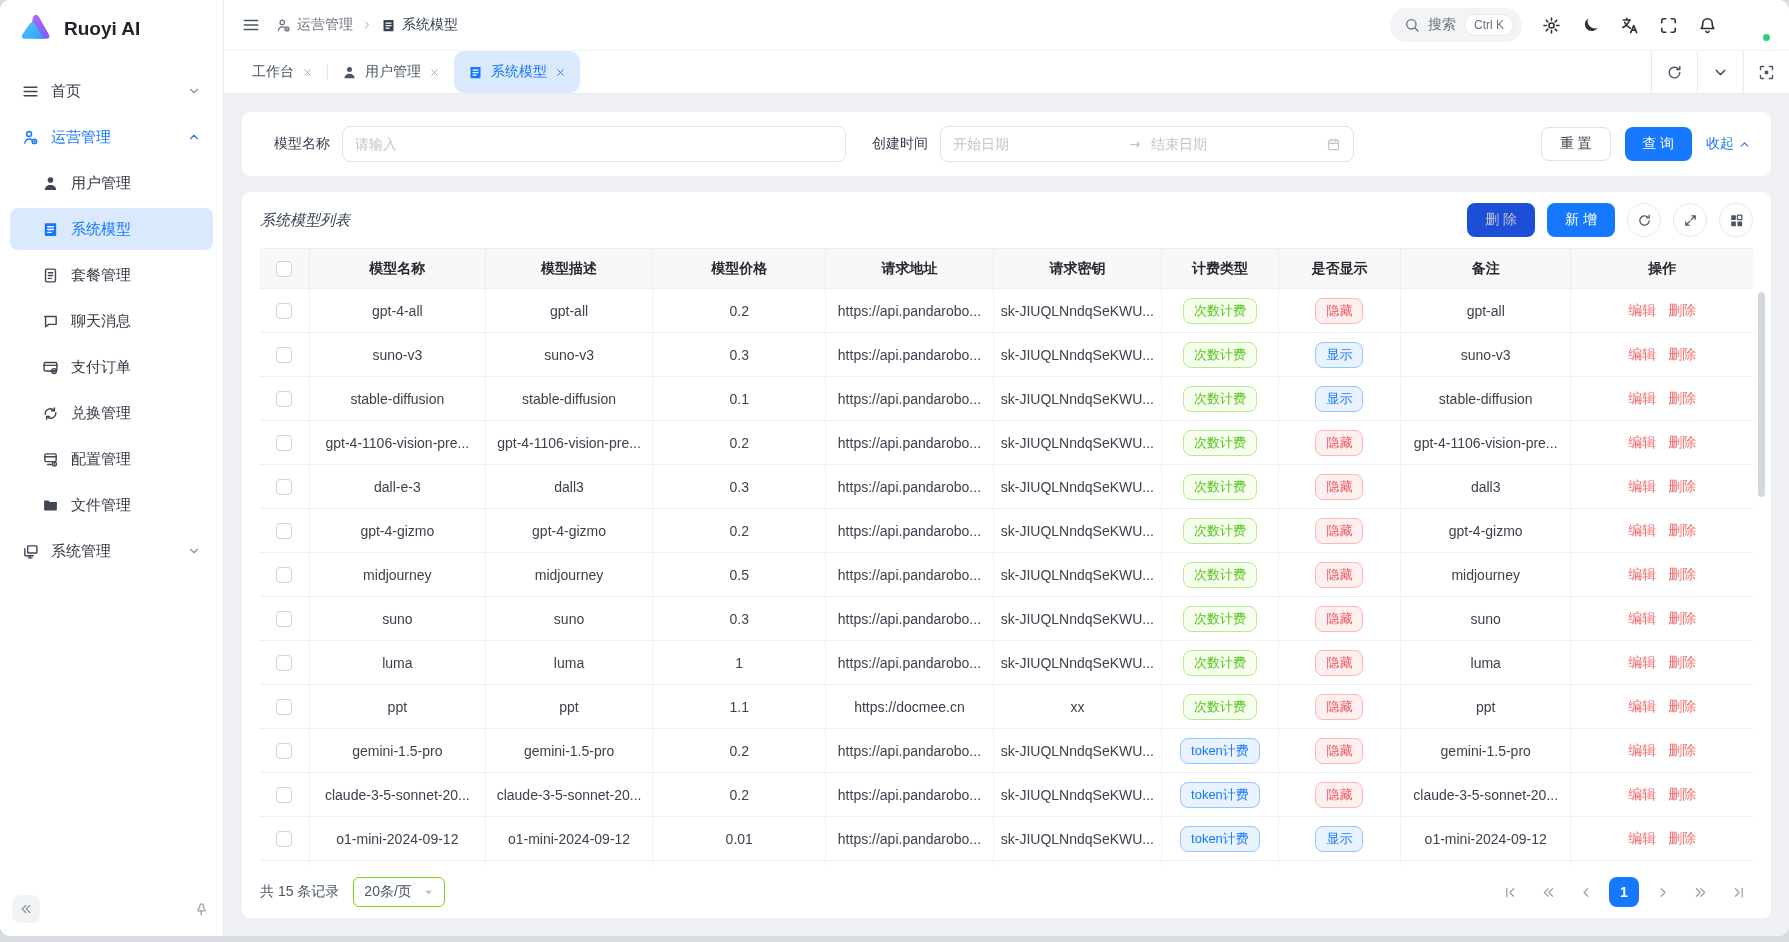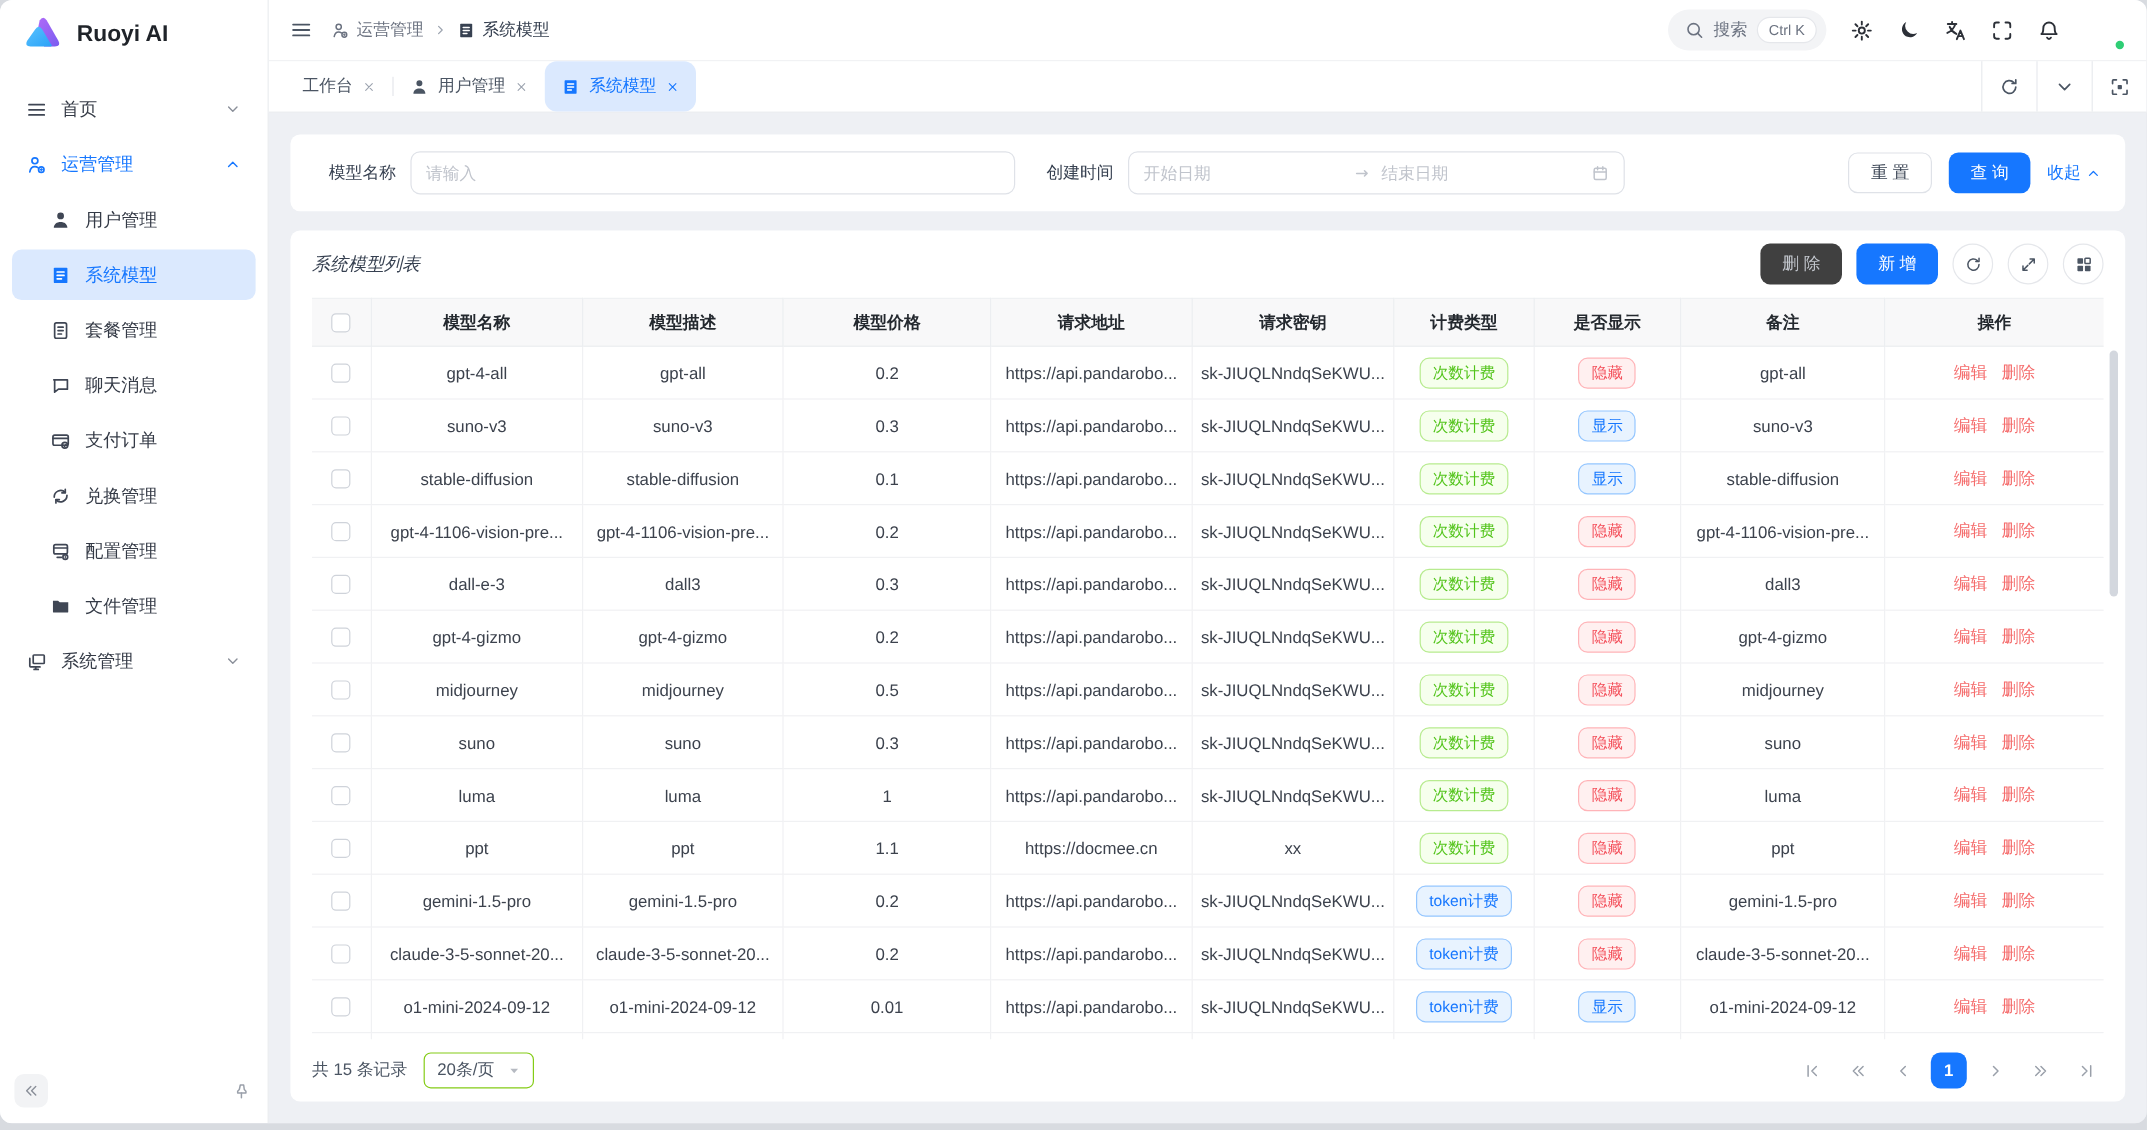--- a/index.html
+++ b/index.html
@@ -83,27 +83,27 @@
   .f-label { font-size:14px; color:#374151; white-space:nowrap; margin-left:14px; }
   .f-label:first-child { margin-left:12px; }
   .f-input { width:504px; height:36px; border:1px solid #dfe2e8; border-radius:8px; padding:0 12px;
     font-size:14px; color:#333; outline:none; background:#fff; font-family:inherit; }
   .f-input::placeholder { color:#c0c4cc; }
   .date-range { width:414px; height:36px; border:1px solid #dfe2e8; border-radius:8px; display:flex;
     align-items:center; padding:0 12px; gap:8px; background:#fff; }
   .date-range input { border:none; outline:none; flex:1; font-size:14px; min-width:0; font-family:inherit; }
   .date-range input::placeholder { color:#c0c4cc; }
   .date-range .icon { color:#c0c4cc; font-size:15px; }
-  .filter-actions { margin-left:auto; display:flex; align-items:center; gap:14px; }
+  .filter-actions { margin-left:auto; display:flex; align-items:center; gap:14px;font-family:Liberation Serif, serif; }
   .btn { height:34px; padding:0 18px; border-radius:8px; font-size:14px; display:inline-flex;
     align-items:center; justify-content:center; cursor:pointer; white-space:nowrap; border:none;
     font-family:inherit; }
   .btn-outline { background:#fff; border:1px solid #dfe2e8; color:#374151; }
   .btn-primary { background:#1677ff; color:#fff; }
-  .btn-disabled { background:#404040; color:#c3c7ce; cursor:default; }
+  .btn-disabled { background:#1d4ed8; color:#c3c7ce; cursor:default; }
   .collapse-link { color:#1677ff; font-size:14px; display:flex; align-items:center; gap:4px; cursor:pointer; }
   .collapse-link .icon { font-size:13px; }
 
   
   .table-card { flex:1; min-height:0; display:flex; flex-direction:column; overflow:hidden; }
   .card-head { height:56px; display:flex; align-items:center; padding:0 18px; flex-shrink:0; }
   .card-title { font-size:15px; color:#374151;font-style:italic; }
   .toolbar { margin-left:auto; display:flex; align-items:center; gap:12px; }
   .tool-circle { width:34px; height:34px; border:1px solid #e5e7eb; border-radius:50%; display:flex;
     align-items:center; justify-content:center; color:#4b5563; font-size:15px; cursor:pointer; }

